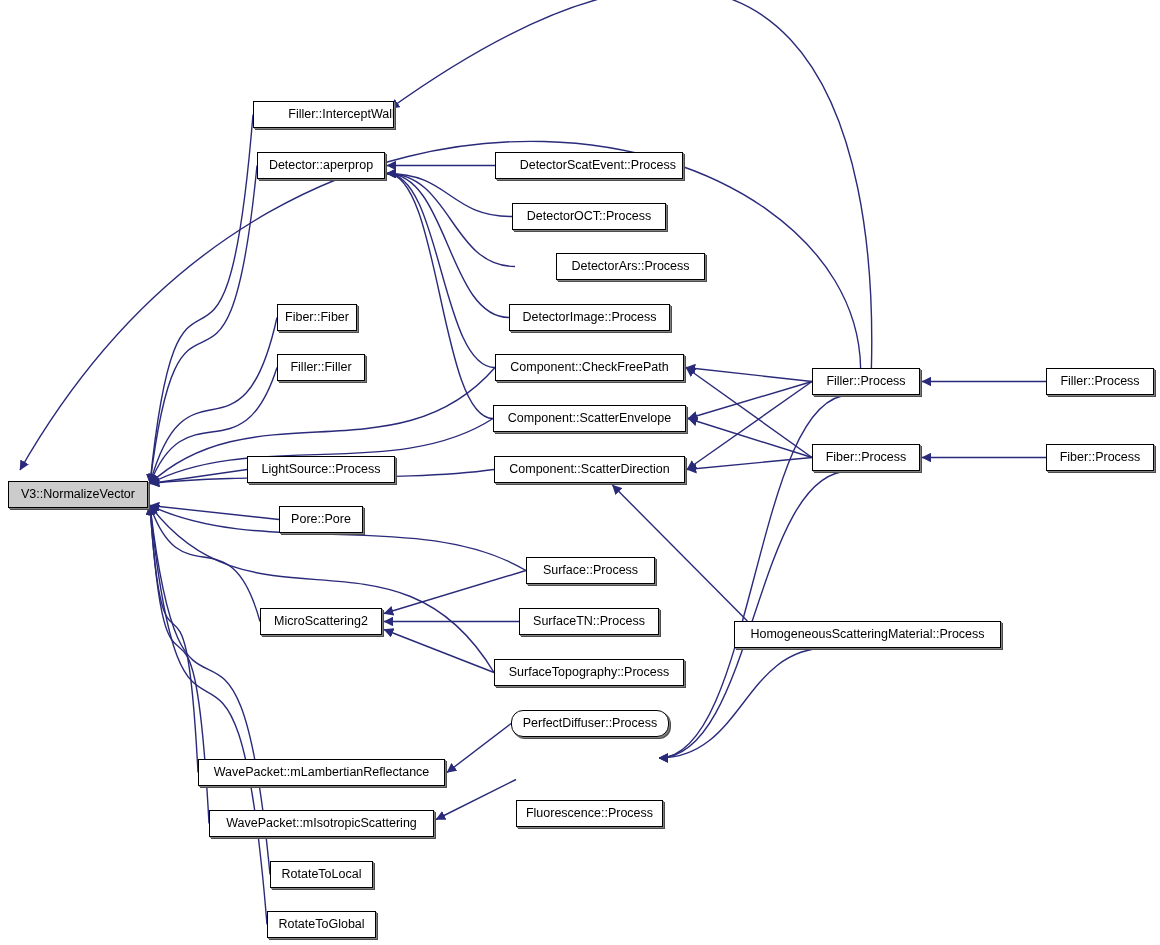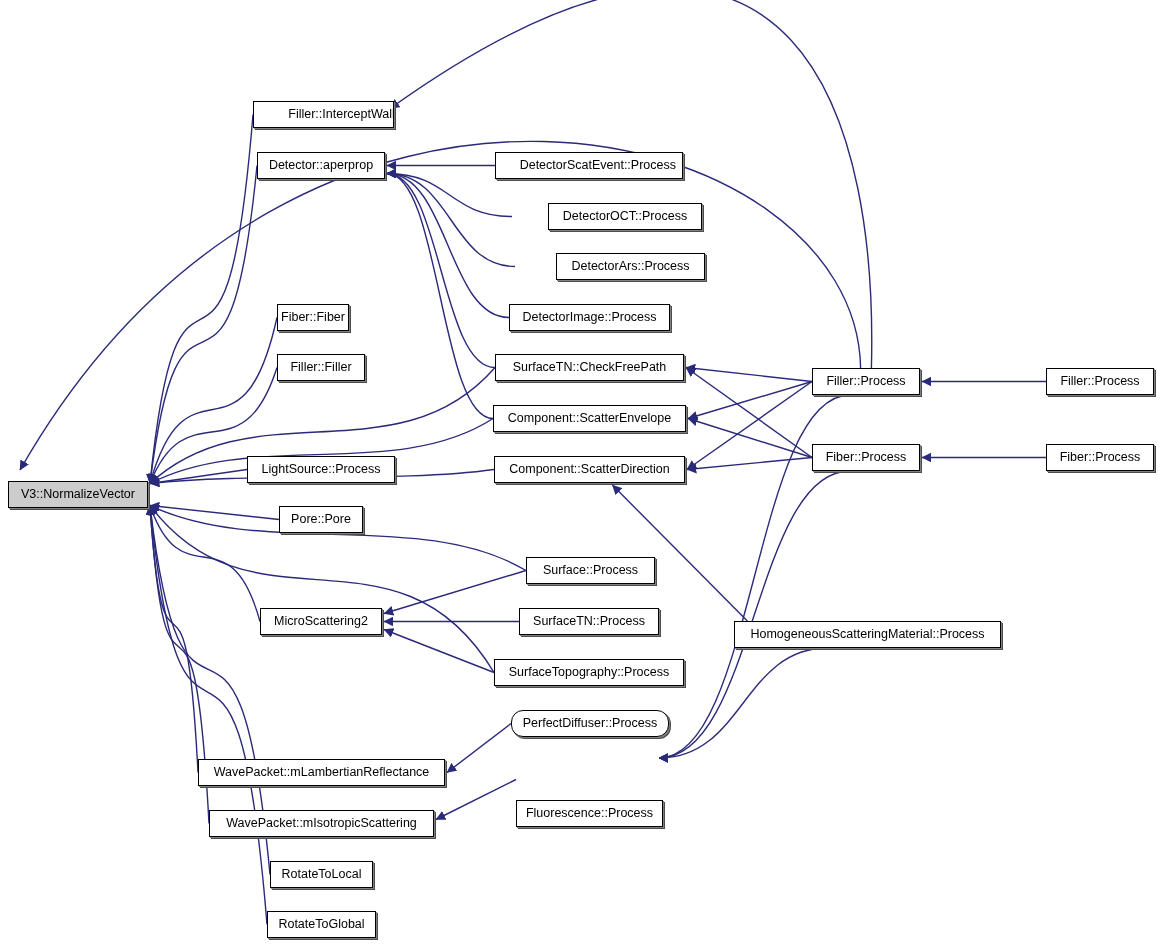--- a/index.html
+++ b/index.html
@@ -70,21 +70,21 @@
   <div id="node-layer">
       <div class="node root" style="left: 8px; top: 481px; width: 140px;">
         <span class="nlabel">V3::NormalizeVector</span>
       </div>
       <div class="node" style="left: 253px; top: 101px; width: 141px; padding-left: 36px;">
         <span class="nlabel">Filler::InterceptWall</span>
       </div>
       <div class="node" style="left: 257px; top: 152px; width: 128px;">
         <span class="nlabel">Detector::aperprop</span>
       </div>
-      <div class="node" style="left: 277px; top: 304px; width: 72px;">
+      <div class="node" style="left: 277px; top: 304px; width: 80px;">
         <span class="nlabel">Fiber::Fiber</span>
       </div>
       <div class="node" style="left: 277px; top: 354px; width: 88px;">
         <span class="nlabel">Filler::Filler</span>
       </div>
       <div class="node" style="left: 247px; top: 456px; width: 148px;">
         <span class="nlabel">LightSource::Process</span>
       </div>
       <div class="node" style="left: 279px; top: 506px; width: 84px;">
         <span class="nlabel">Pore::Pore</span>
@@ -100,31 +100,31 @@
       </div>
       <div class="node" style="left: 270px; top: 861px; width: 103px;">
         <span class="nlabel">RotateToLocal</span>
       </div>
       <div class="node" style="left: 267px; top: 911px; width: 109px;">
         <span class="nlabel">RotateToGlobal</span>
       </div>
       <div class="node" style="left: 495px; top: 152px; width: 188px; justify-content: flex-end;">
         <span class="nlabel">DetectorScatEvent::Process</span>
       </div>
-      <div class="node" style="left: 512px; top: 203px; width: 154px; margin-left: 36px;">
+      <div class="node" style="left: 512px; top: 203px; width: 154px;">
         <span class="nlabel">DetectorOCT::Process</span>
       </div>
       <div class="node" style="left: 515px; top: 253px; width: 149px; margin-left: 41px;">
         <span class="nlabel">DetectorArs::Process</span>
       </div>
       <div class="node" style="left: 509px; top: 304px; width: 161px;">
         <span class="nlabel">DetectorImage::Process</span>
       </div>
       <div class="node" style="left: 495px; top: 354px; width: 189px;">
-        <span class="nlabel">SurfaceTN::CheckFreePath</span>
+        <span class="nlabel">Component::CheckFreePath</span>
       </div>
       <div class="node" style="left: 493px; top: 405px; width: 193px;">
         <span class="nlabel">Component::ScatterEnvelope</span>
       </div>
       <div class="node" style="left: 494px; top: 456px; width: 191px;">
         <span class="nlabel">Component::ScatterDirection</span>
       </div>
       <div class="node" style="left: 526px; top: 557px; width: 129px;">
         <span class="nlabel">Surface::Process</span>
       </div>

